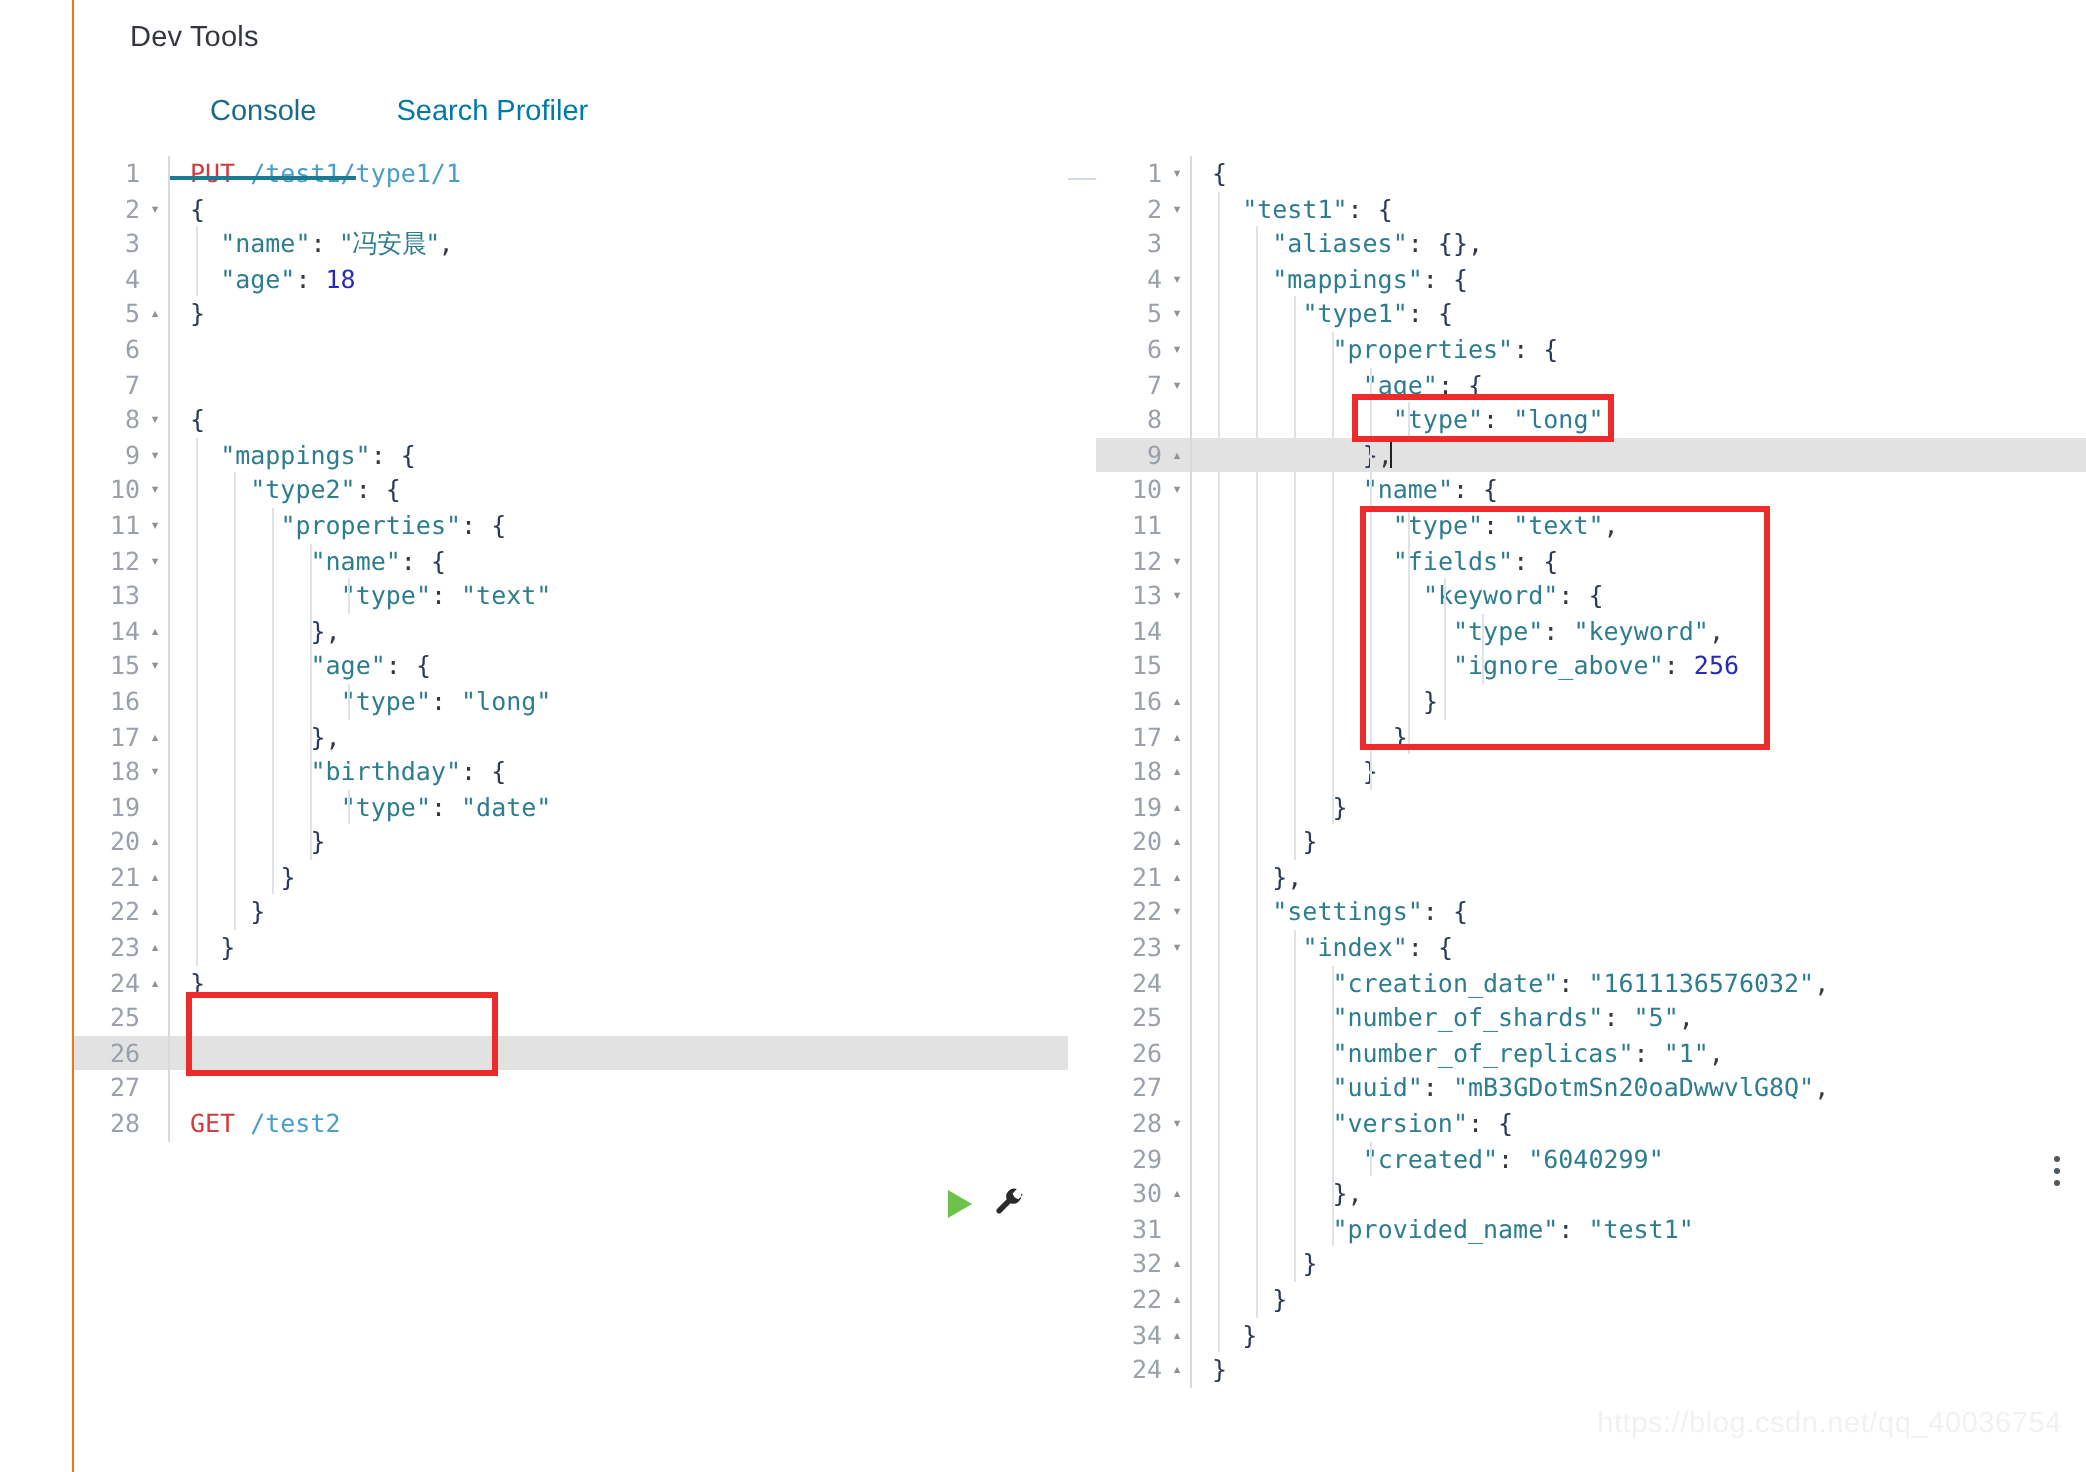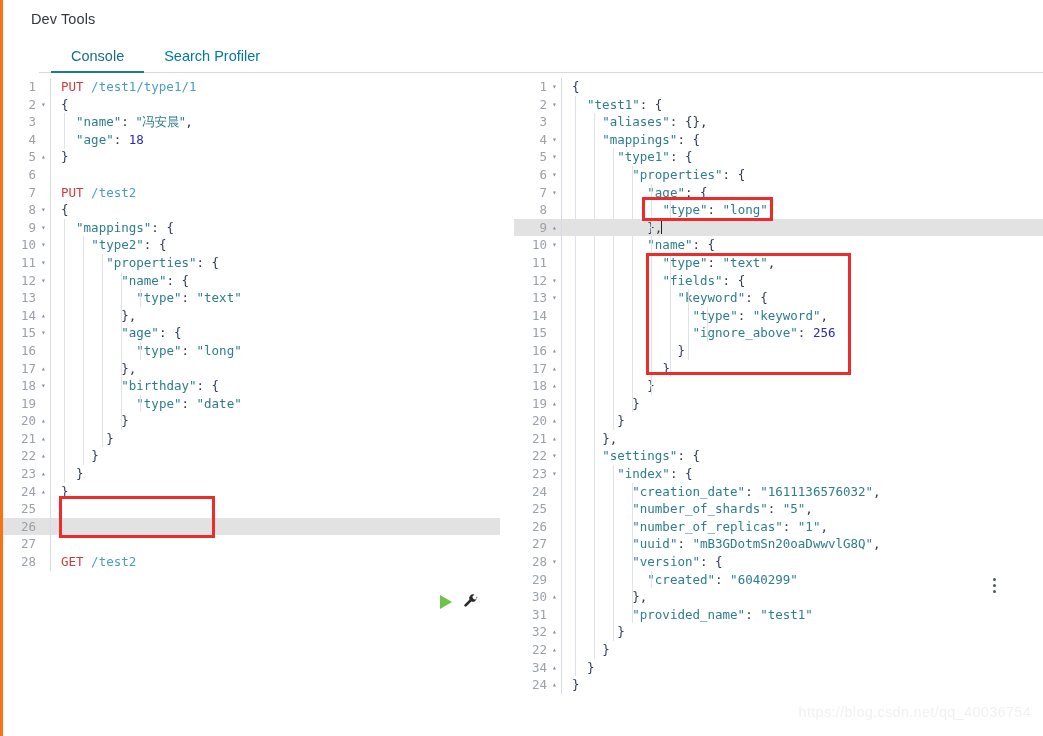--- a/index.html
+++ b/index.html
@@ -13,22 +13,23 @@
     font-family: "Liberation Sans", sans-serif;
     position: relative;
     overflow: hidden;
   }
 
   
   #app {
     position: absolute;
     inset: 0;
     background: #ffffff;
-    border-left: 3px solid #f97316;
+    border-left: 1px solid #f97316;
     box-sizing: border-box;
+    margin-left: 36px;
   }
 
   
   #header {
     padding: 10px 0 0 28px;
   }
   #app-title {
     font-size: 14.5px;
     color: #343741;
     line-height: 18px;
@@ -48,21 +49,21 @@
     position: absolute;
     left: 8px;
     right: -1014px;
     bottom: 0;
     height: 1px;
     background: #d3dae6;
   }
   .tab {
     font-size: 14.5px;
     color: #0079a5;
-    padding: 6px 20px 9px 20px;
+    padding: 6px 20px 26px 20px;
     cursor: pointer;
     position: relative;
     z-index: 2;
     white-space: nowrap;
     text-align: center;
   }
   .tab.active {
     color: #1a6b8a;
   }
   .tab.active:after {
@@ -244,21 +245,21 @@
   <div id="editors">
 
     <div class="pane" id="left-pane">
       <div class="code-area" id="left-code">
           <div class="row"><div class="gutter">1</div><div class="fold"></div><div class="vbar"></div><div class="code"><span class="t-method">PUT</span> <span class="t-url">/test1/type1/1</span></div></div>
           <div class="row"><div class="gutter">2</div><div class="fold">▾</div><div class="vbar"></div><div class="code"><span class="t-brace">{</span></div></div>
           <div class="row"><div class="gutter">3</div><div class="fold"></div><div class="vbar"></div><div class="code"><span class="ind" style="left:5px"></span><span class="t-punct"> </span><span class="t-punct"> </span><span class="t-key">"name"</span><span class="t-punct">:</span><span class="t-punct"> </span><span class="t-str t-cn">"冯安晨"</span><span class="t-punct">,</span></div></div>
           <div class="row"><div class="gutter">4</div><div class="fold"></div><div class="vbar"></div><div class="code"><span class="ind" style="left:5px"></span><span class="t-punct"> </span><span class="t-punct"> </span><span class="t-key">"age"</span><span class="t-punct">:</span><span class="t-punct"> </span><span class="t-num">18</span></div></div>
           <div class="row"><div class="gutter">5</div><div class="fold">▴</div><div class="vbar"></div><div class="code"><span class="t-brace">}</span></div></div>
           <div class="row"><div class="gutter">6</div><div class="fold"></div><div class="vbar"></div><div class="code"></div></div>
-          <div class="row"><div class="gutter">7</div><div class="fold"></div><div class="vbar"></div><div class="code"><span class="t-method">PUT</span> <span class="t-url">/test2</span></div></div>
+          <div class="row"><div class="gutter">7</div><div class="fold"></div><div class="vbar"></div></div>
           <div class="row"><div class="gutter">8</div><div class="fold">▾</div><div class="vbar"></div><div class="code"><span class="t-brace">{</span></div></div>
           <div class="row"><div class="gutter">9</div><div class="fold">▾</div><div class="vbar"></div><div class="code"><span class="ind" style="left:5px"></span><span class="t-punct"> </span><span class="t-punct"> </span><span class="t-key">"mappings"</span><span class="t-punct">:</span><span class="t-punct"> </span><span class="t-brace">{</span></div></div>
           <div class="row"><div class="gutter">10</div><div class="fold">▾</div><div class="vbar"></div><div class="code"><span class="ind" style="left:5px"></span><span class="ind" style="left:23.9px"></span><span class="t-punct"> </span><span class="t-punct"> </span><span class="t-punct"> </span><span class="t-punct"> </span><span class="t-key">"type2"</span><span class="t-punct">:</span><span class="t-punct"> </span><span class="t-brace">{</span></div></div>
           <div class="row"><div class="gutter">11</div><div class="fold">▾</div><div class="vbar"></div><div class="code"><span class="ind" style="left:5px"></span><span class="ind" style="left:23.9px"></span><span class="ind" style="left:42.8px"></span><span class="t-punct"> </span><span class="t-punct"> </span><span class="t-punct"> </span><span class="t-punct"> </span><span class="t-punct"> </span><span class="t-punct"> </span><span class="t-key">"properties"</span><span class="t-punct">:</span><span class="t-punct"> </span><span class="t-brace">{</span></div></div>
           <div class="row"><div class="gutter">12</div><div class="fold">▾</div><div class="vbar"></div><div class="code"><span class="ind" style="left:5px"></span><span class="ind" style="left:23.9px"></span><span class="ind" style="left:42.8px"></span><span class="ind" style="left:61.699999999999996px"></span><span class="t-punct"> </span><span class="t-punct"> </span><span class="t-punct"> </span><span class="t-punct"> </span><span class="t-punct"> </span><span class="t-punct"> </span><span class="t-punct"> </span><span class="t-punct"> </span><span class="t-key">"name"</span><span class="t-punct">:</span><span class="t-punct"> </span><span class="t-brace">{</span></div></div>
           <div class="row"><div class="gutter">13</div><div class="fold"></div><div class="vbar"></div><div class="code"><span class="ind" style="left:5px"></span><span class="ind" style="left:23.9px"></span><span class="ind" style="left:42.8px"></span><span class="ind" style="left:61.699999999999996px"></span><span class="ind" style="left:80.6px"></span><span class="t-punct"> </span><span class="t-punct"> </span><span class="t-punct"> </span><span class="t-punct"> </span><span class="t-punct"> </span><span class="t-punct"> </span><span class="t-punct"> </span><span class="t-punct"> </span><span class="t-punct"> </span><span class="t-punct"> </span><span class="t-key">"type"</span><span class="t-punct">:</span><span class="t-punct"> </span><span class="t-str">"text"</span></div></div>
           <div class="row"><div class="gutter">14</div><div class="fold">▴</div><div class="vbar"></div><div class="code"><span class="ind" style="left:5px"></span><span class="ind" style="left:23.9px"></span><span class="ind" style="left:42.8px"></span><span class="ind" style="left:61.699999999999996px"></span><span class="t-punct"> </span><span class="t-punct"> </span><span class="t-punct"> </span><span class="t-punct"> </span><span class="t-punct"> </span><span class="t-punct"> </span><span class="t-punct"> </span><span class="t-punct"> </span><span class="t-brace">}</span><span class="t-punct">,</span></div></div>
           <div class="row"><div class="gutter">15</div><div class="fold">▾</div><div class="vbar"></div><div class="code"><span class="ind" style="left:5px"></span><span class="ind" style="left:23.9px"></span><span class="ind" style="left:42.8px"></span><span class="ind" style="left:61.699999999999996px"></span><span class="t-punct"> </span><span class="t-punct"> </span><span class="t-punct"> </span><span class="t-punct"> </span><span class="t-punct"> </span><span class="t-punct"> </span><span class="t-punct"> </span><span class="t-punct"> </span><span class="t-key">"age"</span><span class="t-punct">:</span><span class="t-punct"> </span><span class="t-brace">{</span></div></div>
           <div class="row"><div class="gutter">16</div><div class="fold"></div><div class="vbar"></div><div class="code"><span class="ind" style="left:5px"></span><span class="ind" style="left:23.9px"></span><span class="ind" style="left:42.8px"></span><span class="ind" style="left:61.699999999999996px"></span><span class="ind" style="left:80.6px"></span><span class="t-punct"> </span><span class="t-punct"> </span><span class="t-punct"> </span><span class="t-punct"> </span><span class="t-punct"> </span><span class="t-punct"> </span><span class="t-punct"> </span><span class="t-punct"> </span><span class="t-punct"> </span><span class="t-punct"> </span><span class="t-key">"type"</span><span class="t-punct">:</span><span class="t-punct"> </span><span class="t-str">"long"</span></div></div>
           <div class="row"><div class="gutter">17</div><div class="fold">▴</div><div class="vbar"></div><div class="code"><span class="ind" style="left:5px"></span><span class="ind" style="left:23.9px"></span><span class="ind" style="left:42.8px"></span><span class="ind" style="left:61.699999999999996px"></span><span class="t-punct"> </span><span class="t-punct"> </span><span class="t-punct"> </span><span class="t-punct"> </span><span class="t-punct"> </span><span class="t-punct"> </span><span class="t-punct"> </span><span class="t-punct"> </span><span class="t-brace">}</span><span class="t-punct">,</span></div></div>

